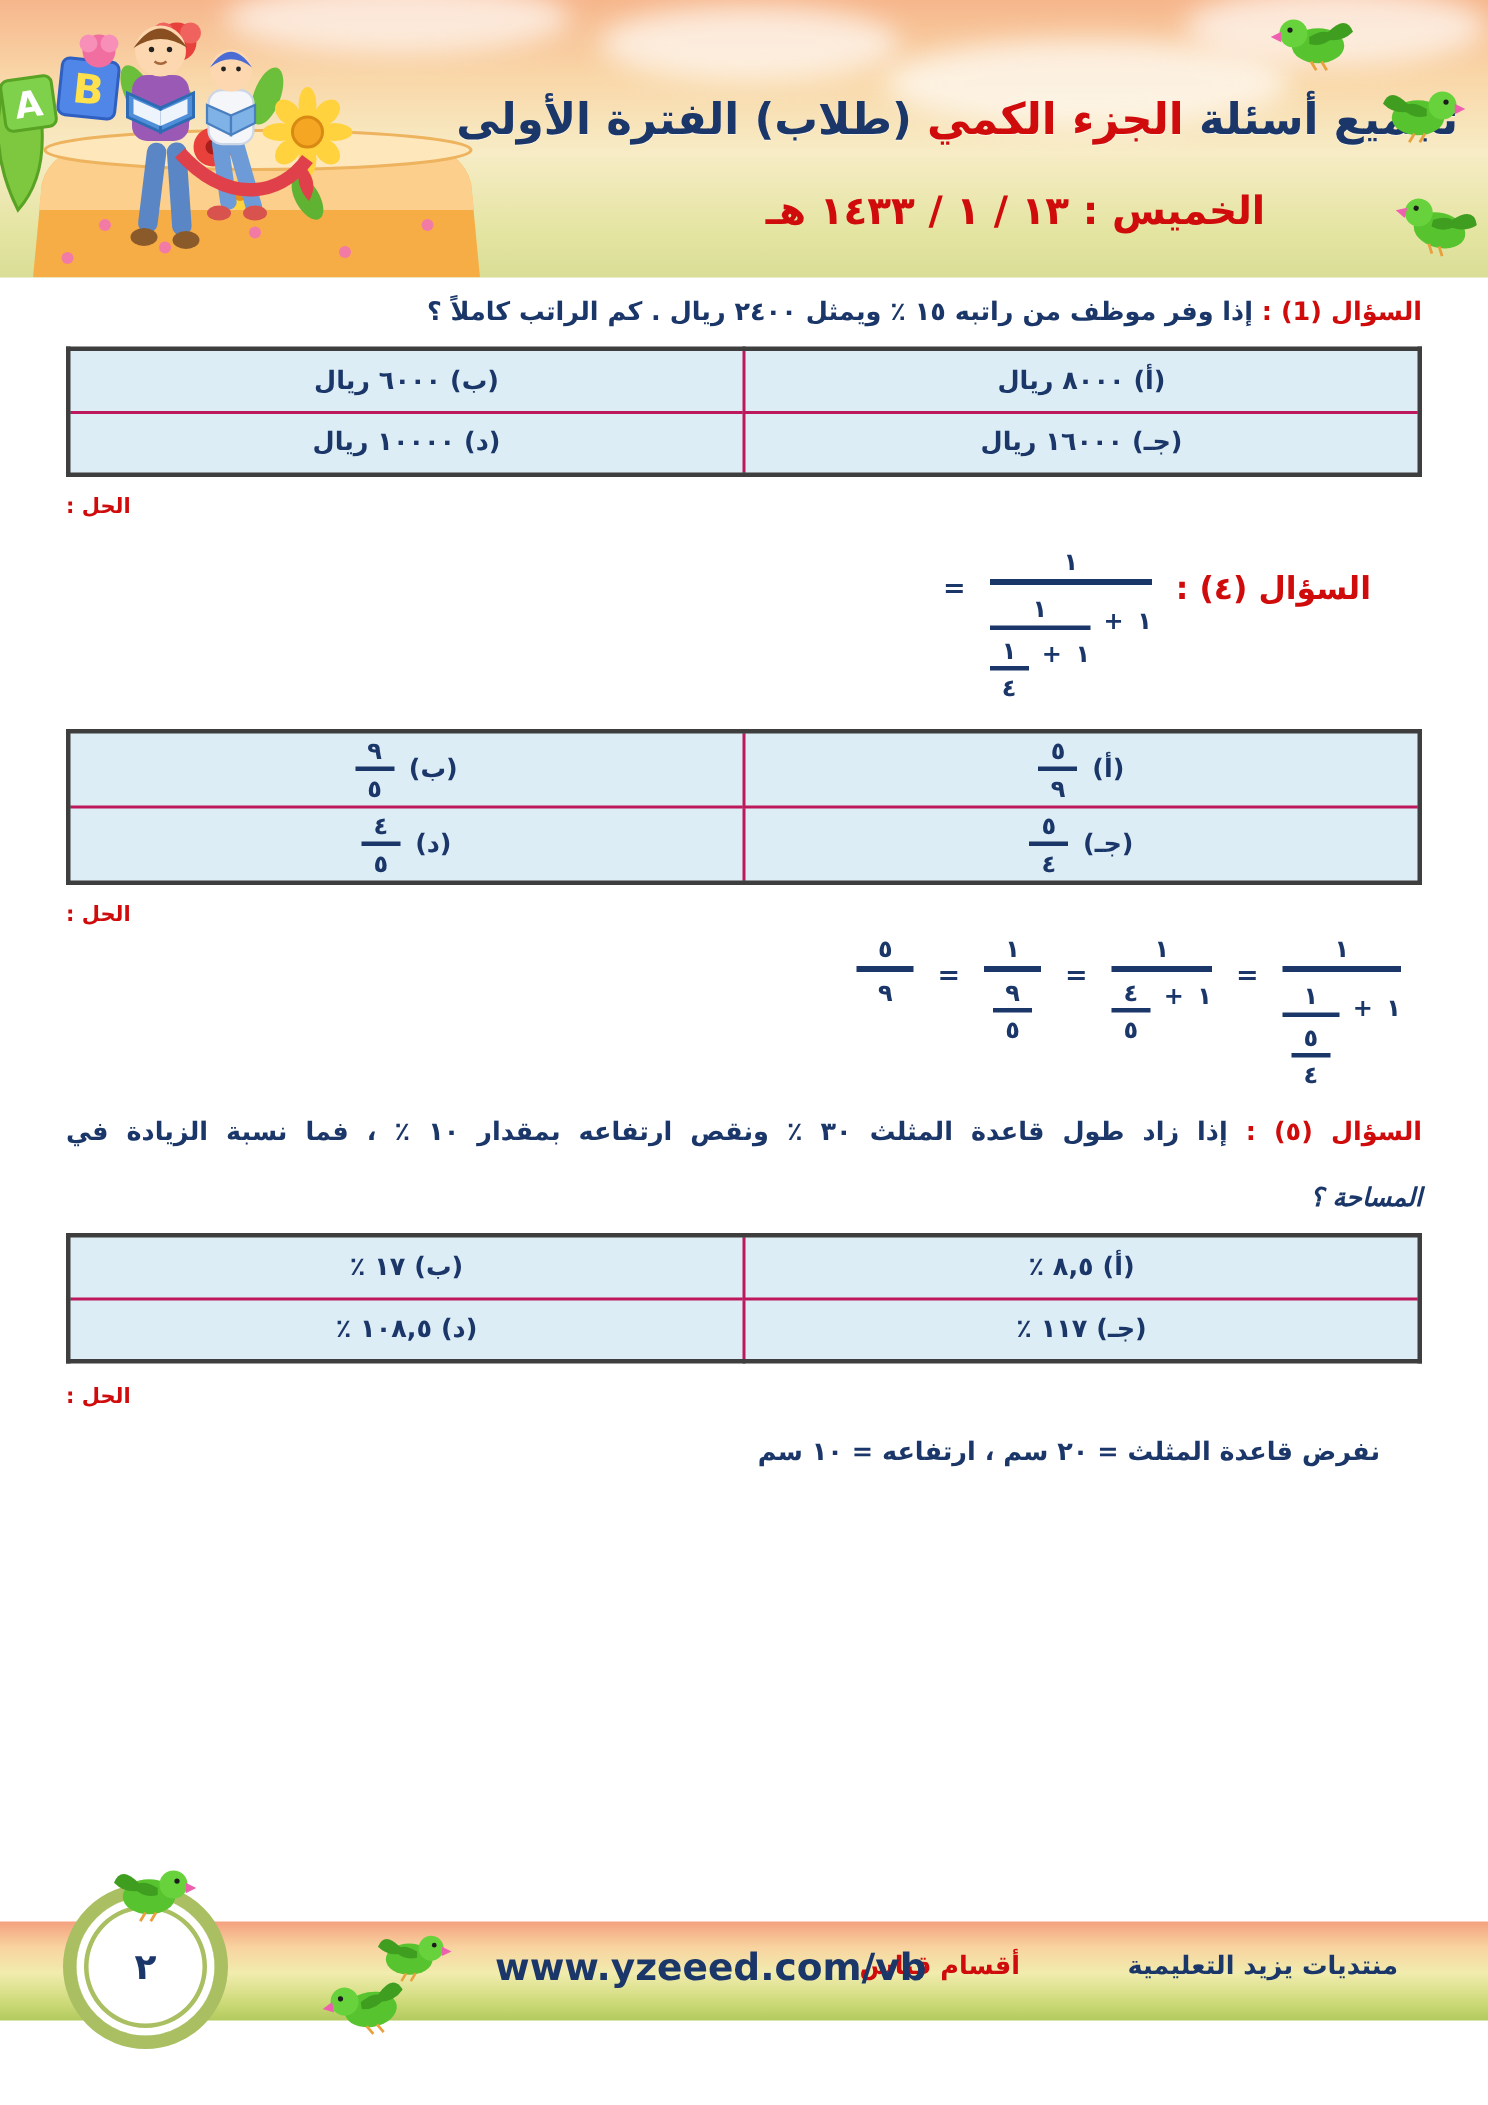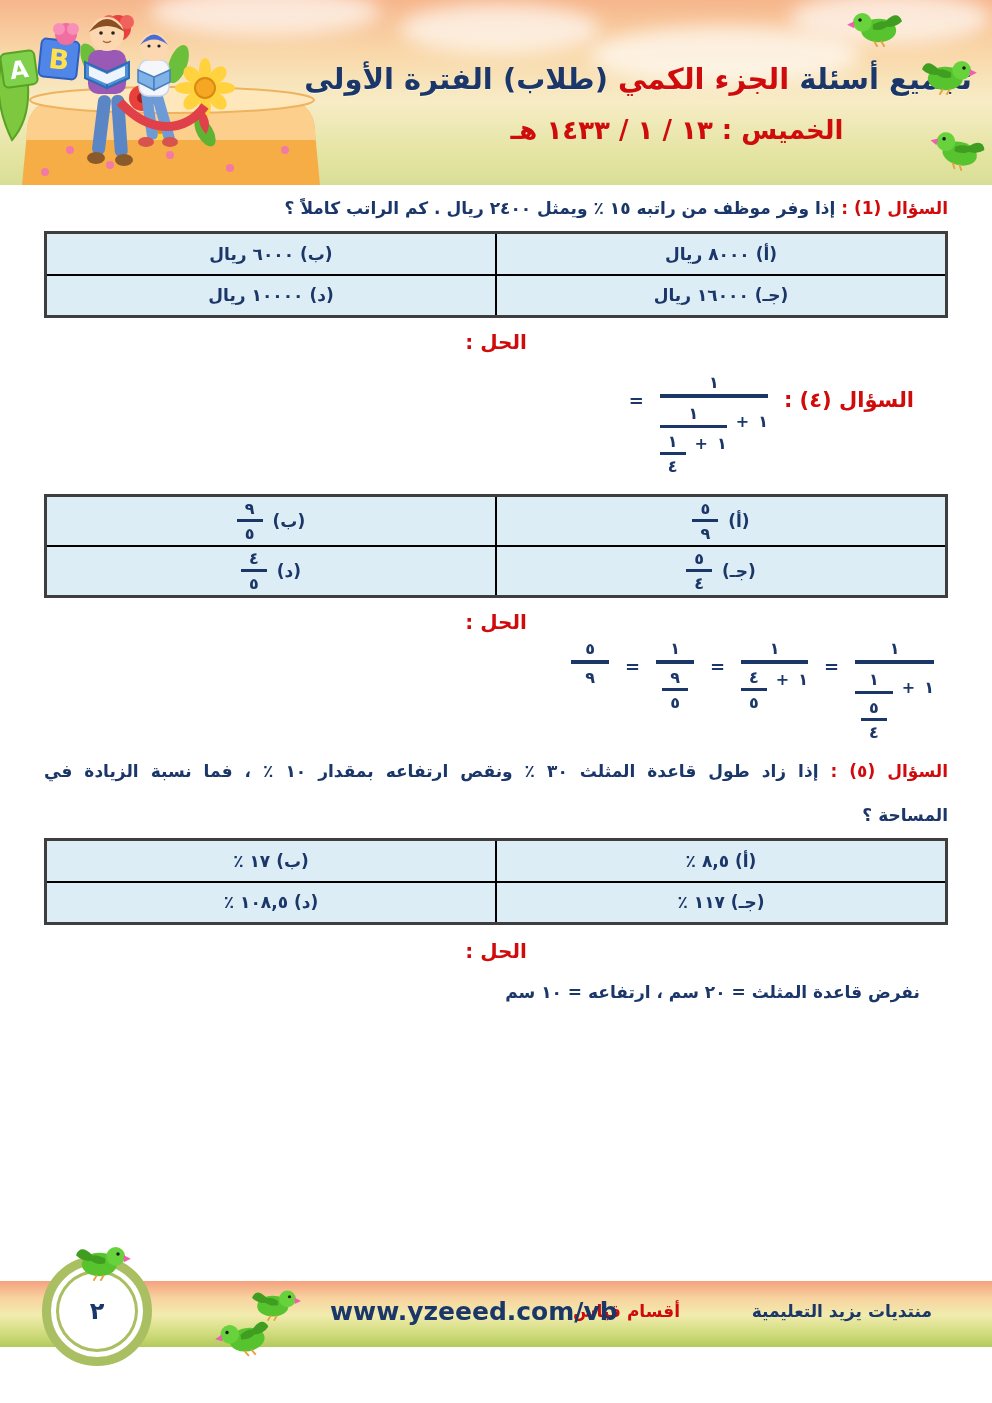--- a/index.html
+++ b/index.html
@@ -27,37 +27,37 @@
   .banner-art{position:absolute;top:0;right:auto;left:0;width:360px;height:185px;}
   .banner-text{position:absolute;top:0;right:0;width:660px;height:185px;}
   .title-line1{
     position:absolute;top:62px;right:20px;left:30px;
     text-align:center;font-size:29px;color:var(--navy);
     text-shadow:0 1px 0 rgba(255,255,255,.5);
     white-space:nowrap;
   }
   .title-line1 .red-part{color:var(--red);}
   .title-line2{
-    position:absolute;top:115px;right:0;left:30px;
+    position:absolute;top:126px;right:0;left:30px;
     text-align:center;font-size:26px;color:var(--red);
     white-space:nowrap;
   }
   .bird{position:absolute;width:56px;height:42px;}
   
   .main{position:absolute;top:185px;right:0;width:992px;padding:0 44px;}
   .q-head{font-size:17px;line-height:26px;text-align:right;margin-top:10px;}
   .q-label{color:var(--red);}
-  .sol-label{color:var(--red);font-size:20px;text-align:center;}
+  .sol-label{color:var(--red);font-size:14px;text-align:left;}
   table.opts{
     width:100%;border-collapse:collapse;margin-top:10px;
     border:3px solid #3e3e3e;
   }
   table.opts td{
     width:50%;height:42px;background:var(--cellbg);
-    border:2px solid #000000;text-align:center;
+    border:2px solid #be185d;text-align:center;
     font-size:17px;color:var(--navy);padding:2px 6px;
   }
   .steps{margin-top:10px;padding-left:0;padding-right:0;}
   .step{font-size:17px;line-height:44px;text-align:right;padding-left:28px;padding-right:28px;}
   
   .frac{display:inline-flex;flex-direction:column;align-items:center;vertical-align:middle;}
   .frac>.top{
     align-self:stretch;display:flex;justify-content:center;align-items:flex-end;
     min-height:26px;padding:0 14px 2px;border-bottom:4px solid var(--navy);
     font-size:16px;
@@ -70,21 +70,21 @@
   .bot>.val{margin-top:10px;}
   .bot>.val-c{margin-top:2px;}
   .mrow{display:flex;align-items:flex-start;gap:16px;}
   .mrow .op{margin-top:18px;font-size:18px;}
   .mrow .q-label{margin-top:16px;font-size:21px;text-align:center;}
   .q4-expr{margin-top:18px;justify-content:flex-start;padding-right:34px;min-height:112px;}
   .chain{margin-top:4px;justify-content:flex-start;padding-right:14px;min-height:104px;}
   .opt-frac-cell{display:inline-flex;align-items:center;gap:10px;}
   
   .q5-line1{font-size:17px;line-height:26px;text-align:justify;text-align-last:justify;margin-top:16px;}
-  .q5-line2{font-size:17px;line-height:26px;text-align:right;margin-top:18px;}
+  .q5-line2{font-size:17px;line-height:26px;text-align:right;margin-top:18px;font-style:italic;}
   .final-step{font-size:17px;line-height:26px;text-align:right;margin-top:16px;padding-left:28px;padding-right:28px;} .mt12{margin-top:12px;} .mt14{margin-top:14px;}
   
   .footer-bar{
     position:absolute;top:1281px;right:0;width:992px;height:66px;
     background:linear-gradient(180deg,#f4a17e 0%,#f8d3a0 26%,#f1ecae 52%,#cdda78 82%,#b2ca5e 100%);
   }
   .f-site{position:absolute;right:60px;top:20px;font-size:17px;color:var(--navy);}
   .f-section{position:absolute;right:312px;top:20px;font-size:17px;color:var(--red);}
   .f-url{position:absolute;left:330px;top:16px;font-size:25px;color:var(--navy);direction:ltr;}
   .page-circle{

